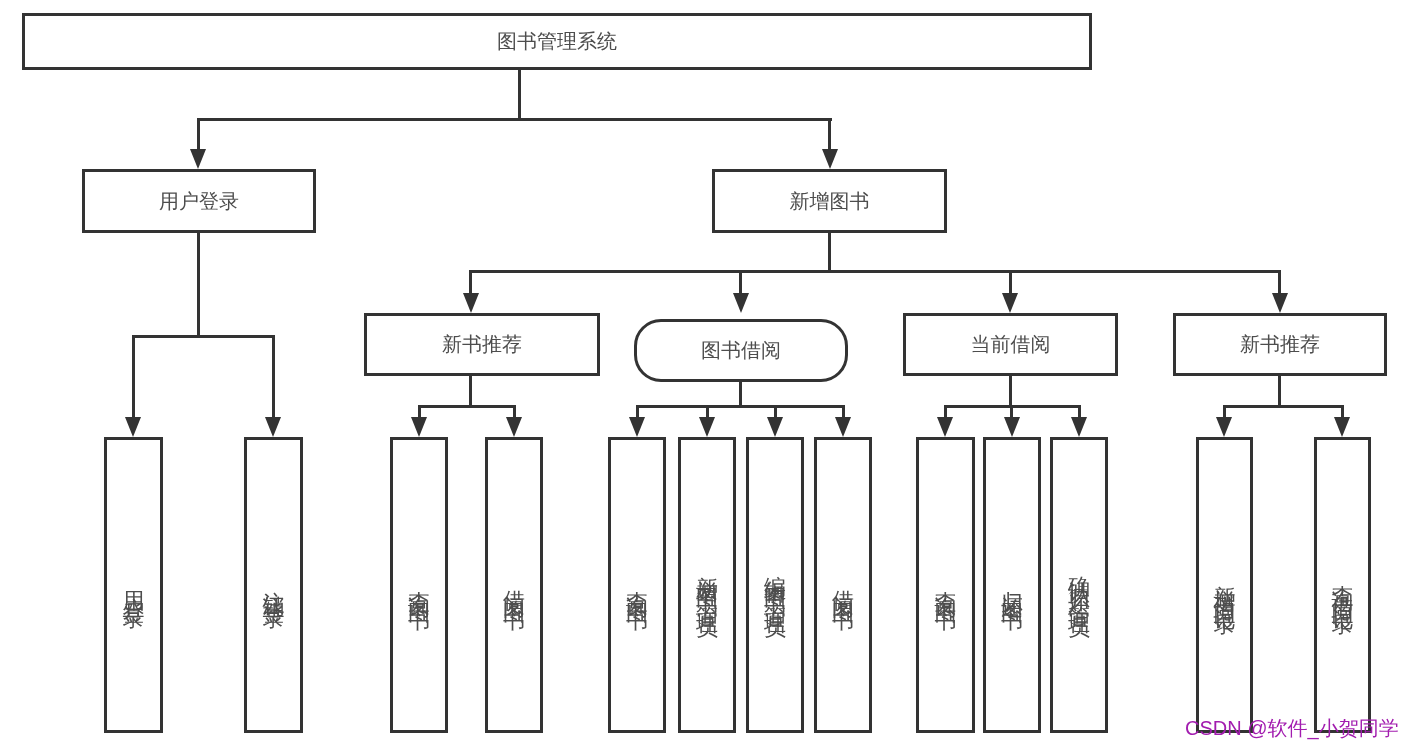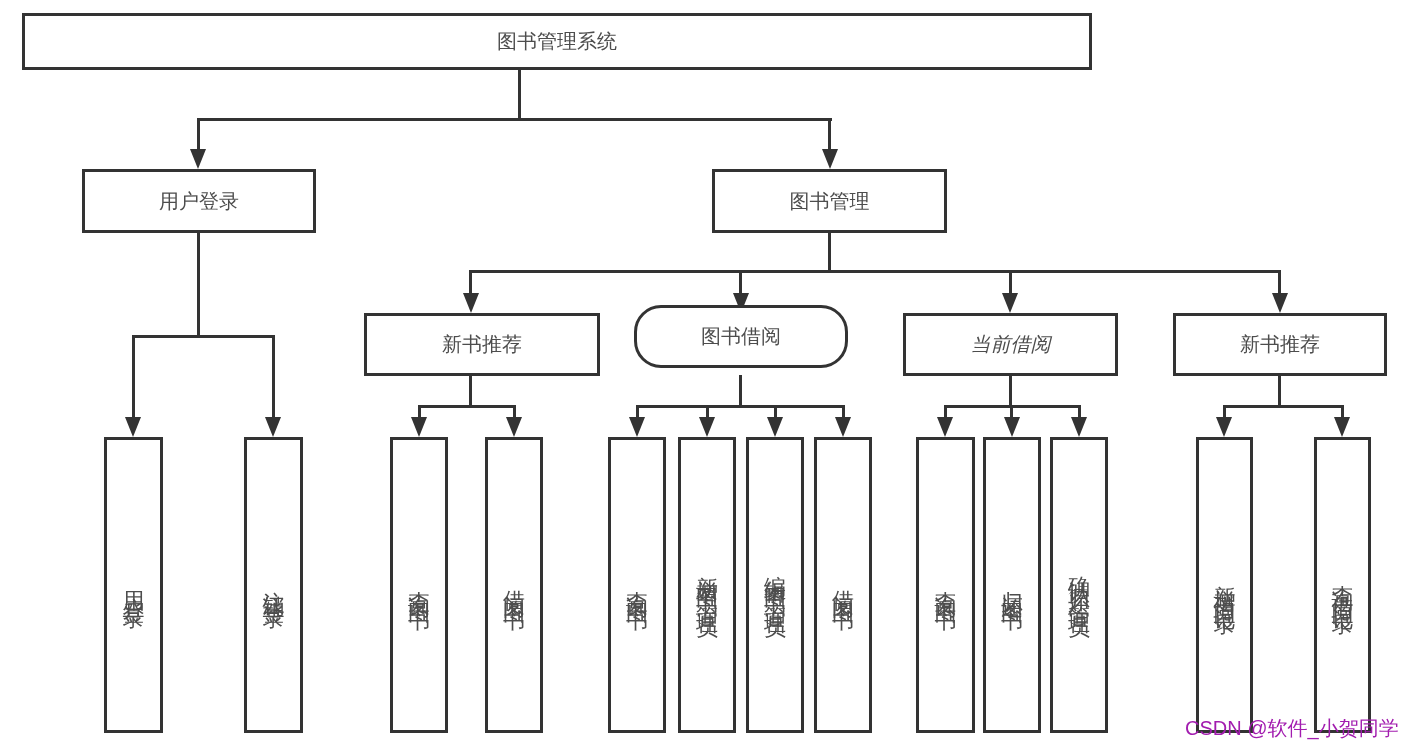--- a/index.html
+++ b/index.html
@@ -27,25 +27,25 @@
     position:absolute;left:1185px;top:715px;z-index:5;
     color:#a21caf;font-size:20px;white-space:nowrap;
   }
 </style>
 </head>
 <body>
 
 <div class="box" style="left:22px;top:13px;width:1070px;height:57px;">图书管理系统</div>
 
 <div class="box" style="left:82px;top:169px;width:234px;height:64px;">用户登录</div>
-<div class="box" style="left:712px;top:169px;width:235px;height:64px;">图书管理</div>
+<div class="box" style="left:712px;top:169px;width:235px;height:64px;">新增图书</div>
 
 <div class="box" style="left:364px;top:313px;width:236px;height:63px;">新书推荐</div>
-<div class="box" style="left:634px;top:305px;width:214px;height:63px;border-radius:27px;">图书借阅</div>
-<div class="box" style="left:903px;top:313px;width:215px;height:63px;font-style:italic;">当前借阅</div>
+<div class="box" style="left:634px;top:319px;width:214px;height:63px;border-radius:27px;">图书借阅</div>
+<div class="box" style="left:903px;top:313px;width:215px;height:63px;">当前借阅</div>
 <div class="box" style="left:1173px;top:313px;width:214px;height:63px;">新书推荐</div>
 
 <div class="box vbox" style="left:104px;top:437px;width:59px;height:296px;">用户登录</div>
 <div class="box vbox" style="left:244px;top:437px;width:59px;height:296px;">注销登录</div>
 
 <div class="box vbox" style="left:390px;top:437px;width:58px;height:296px;">查询图书</div>
 <div class="box vbox" style="left:485px;top:437px;width:58px;height:296px;">借阅图书</div>
 
 <div class="box vbox" style="left:608px;top:437px;width:58px;height:296px;">查询图书</div>
 <div class="box vbox" style="left:678px;top:437px;width:58px;height:296px;">新增图书（管理员）</div>

